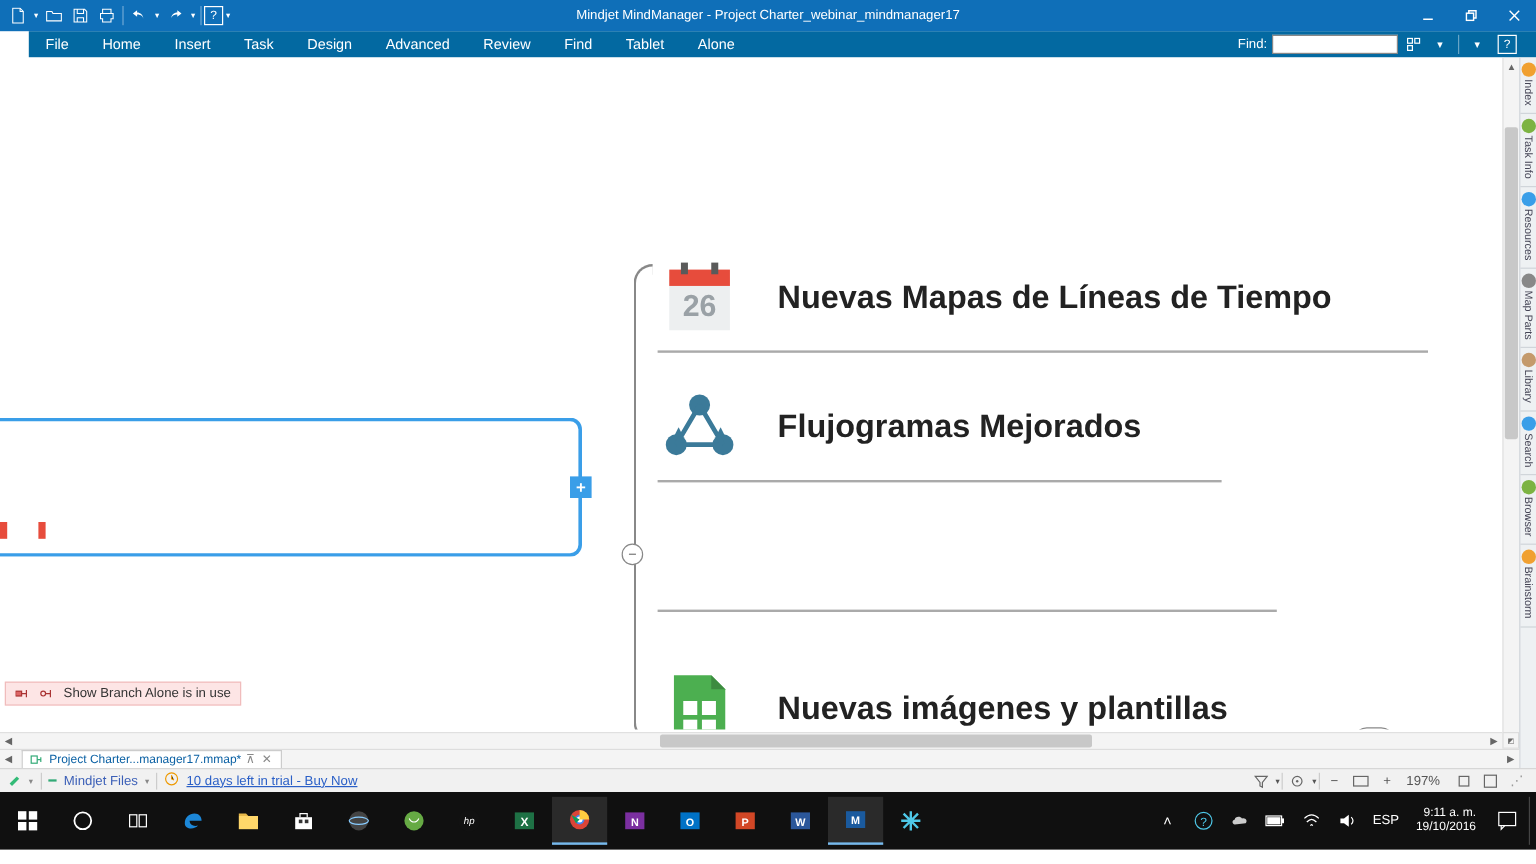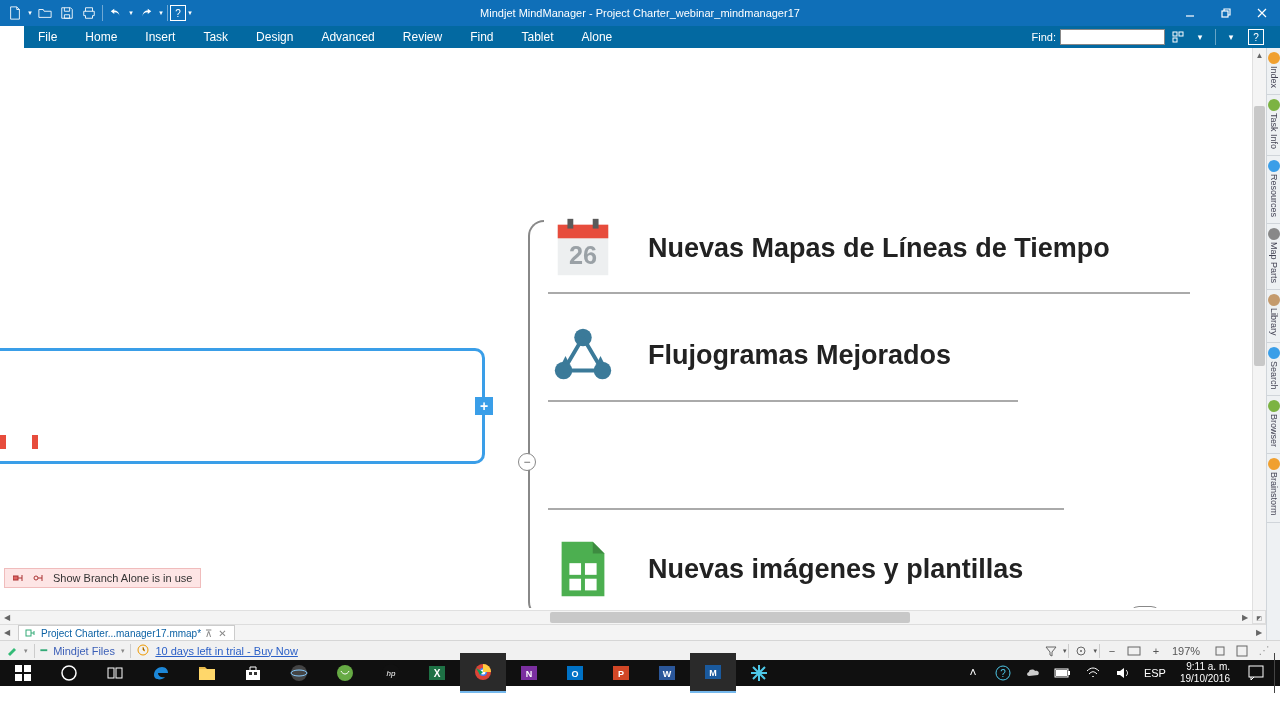--- a/index.html
+++ b/index.html
@@ -78,21 +78,21 @@
 
 .statusbar { height:20px; background:#f1f1f1; border-top:1px solid #d6d6d6; display:flex; align-items:center; font-size:11px; color:#3b5fb7; padding:0 6px; gap:6px; }
 .statusbar .sep { width:1px; height:14px; background:#ccc; }
 .status-left { display:flex; align-items:center; gap:6px; }
 .status-link { color:#2a5fc7; text-decoration:underline; cursor:pointer; }
 .status-right { margin-left:auto; display:flex; align-items:center; gap:2px; color:#555; }
 .sr-btn { width:20px; height:16px; display:flex; align-items:center; justify-content:center; cursor:pointer; }
 .zoom-val { width:40px; text-align:center; padding-right:4px; }
 
 
-.taskbar { height:26px; background:#101010; display:flex; align-items:center; color:#fff; }
+.taskbar { height:48px; background:#101010; display:flex; align-items:center; color:#fff; }
 .tb-left { display:flex; align-items:center; height:100%; }
 .tb-btn { width:46px; height:40px; display:flex; align-items:center; justify-content:center; cursor:pointer; }
 .tb-btn svg { width:20px; height:20px; }
 .tb-btn.active { background:#2a2a2a; border-bottom:2px solid #76b9ed; }
 .tb-right { margin-left:auto; display:flex; align-items:center; height:100%; gap:0; }
 .tray { width:30px; height:40px; display:flex; align-items:center; justify-content:center; font-size:12px; cursor:pointer; }
 .clock { display:flex; flex-direction:column; align-items:flex-end; justify-content:center; font-size:10px; line-height:12px; padding:0 8px; cursor:pointer; }
 .notif { width:36px; height:40px; display:flex; align-items:center; justify-content:center; cursor:pointer; }
 </style>
 </head>
@@ -224,21 +224,21 @@
           <polygon points="14,45 22,45 18,37" fill="#3b7a99"></polygon>
           <polygon points="50,45 58,45 54,37" fill="#3b7a99"></polygon>
         </svg>
       </div>
       <div class="sub-text">Flujogramas Mejorados</div>
     </div>
     <div class="sub-underline" style="top:352px;width:470px"></div>
 
     <div class="sub-underline" style="top:460px;width:516px"></div>
 
-    <div class="sub" style="top:486px">
+    <div class="sub" style="top:507px">
       <div class="icon-box">
         <svg width="72" height="72" viewBox="0 0 72 72">
           <path d="M14 8 h32 l12 12 v44 h-44 z" fill="#4caf50"></path>
           <path d="M46 8 v12 h12" fill="#3d8b40"></path>
           <rect x="22" y="30" width="12" height="12" fill="#fff"></rect>
           <rect x="38" y="30" width="12" height="12" fill="#fff"></rect>
           <rect x="22" y="46" width="12" height="12" fill="#fff"></rect>
           <rect x="38" y="46" width="12" height="12" fill="#fff"></rect>
         </svg>
       </div>

